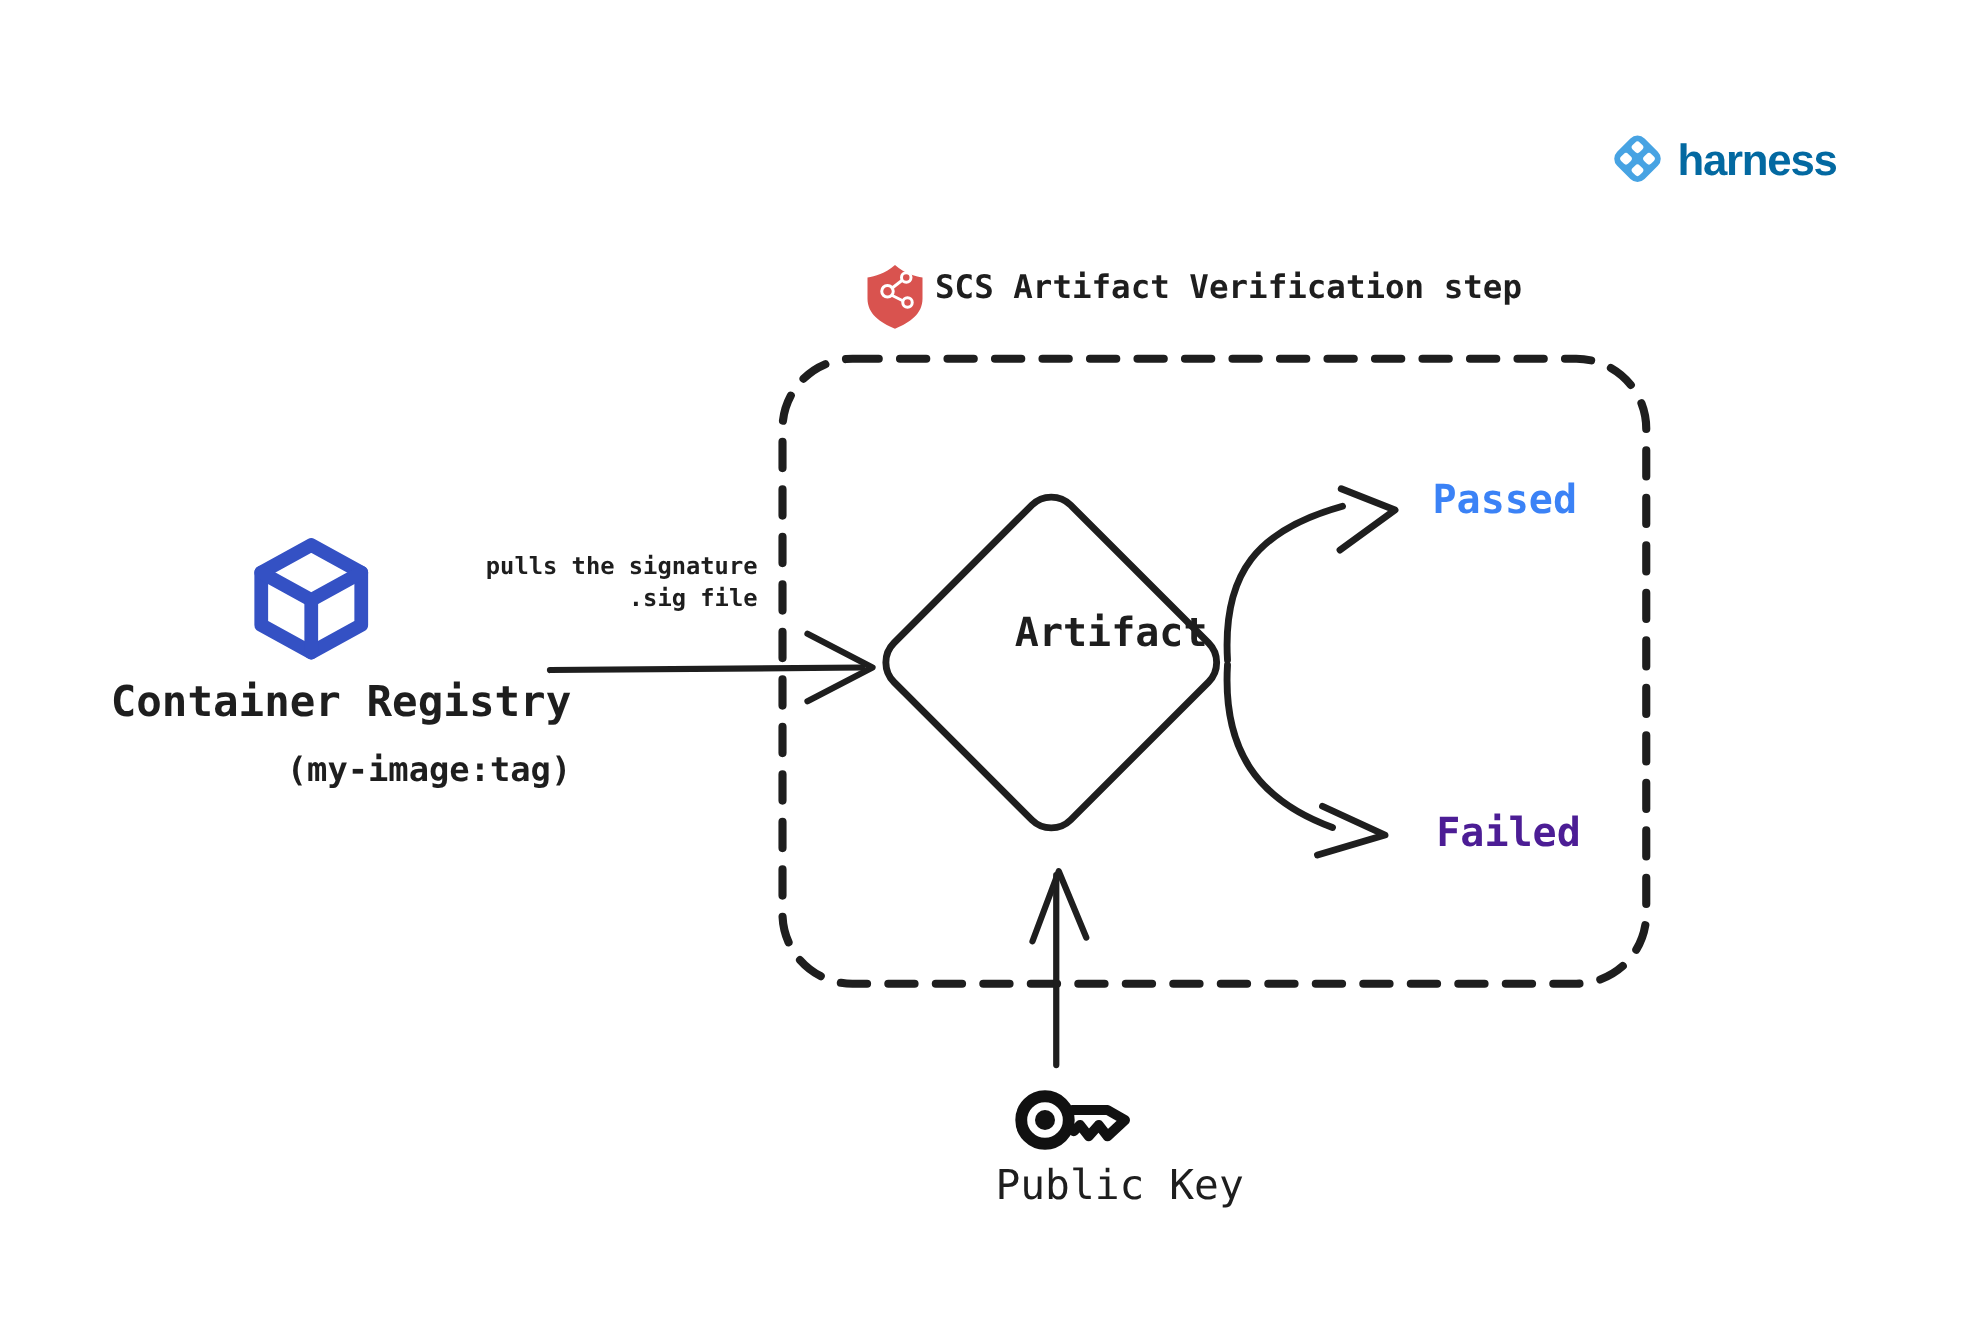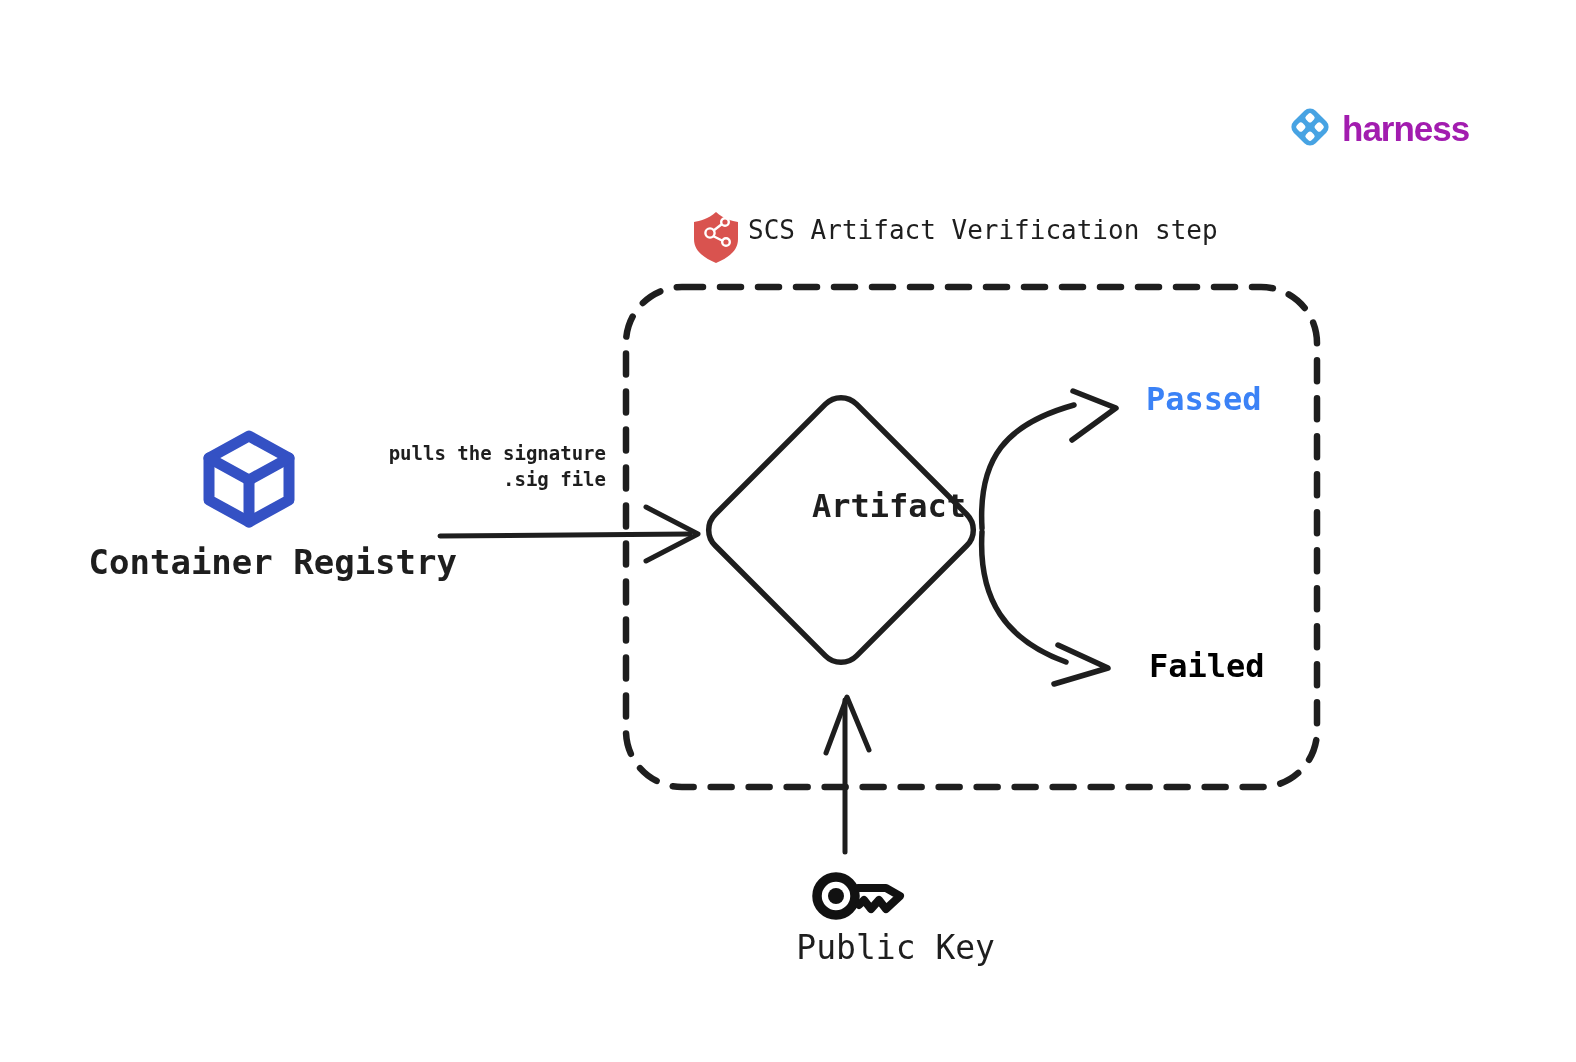--- a/index.html
+++ b/index.html
@@ -8,25 +8,25 @@
     font-family:"DejaVu Sans Mono", monospace;color:#1e1e1e;
   }
   .abs{position:absolute;}
   svg{position:absolute;left:0;top:0;}
   .label{white-space:pre;line-height:1.15;}
   .center{text-align:right;}
 
   .brand{position:absolute;left:1290px;top:103px;width:260px;height:50px;display:flex;align-items:center;}
   .brand-text{
     font-family:"Liberation Sans", sans-serif;font-weight:700;font-size:35px;
-    letter-spacing:-1px;color:#a21caf;margin-left:6px;line-height:1;
+    letter-spacing:-1px;color:#0369a1;margin-left:6px;line-height:1;
   }
 
   .step-title{
-    left:748px;top:216px;font-size:26px;font-weight:400;color:#1e1e1e;
+    left:748px;top:216px;font-size:26px;font-weight:700;color:#1e1e1e;
   }
 
   .registry-label{left:37px;top:543px;width:420px;font-size:34px;font-weight:700;}
   .registry-sub{left:37px;top:601px;width:420px;font-size:27px;font-weight:700;}
 
   .pull-label{left:364px;top:440px;width:242px;font-size:19px;font-weight:700;line-height:26px;}
 
   .decision-label{left:716px;top:488px;width:250px;font-size:32px;font-weight:700;line-height:37px;}
 
   .passed-label{left:1146px;top:381px;font-size:32px;font-weight:700;}
@@ -102,28 +102,29 @@
   </svg>
 
   <div class="brand">
     <span style="width:46px;display:inline-block;"></span>
     <span class="brand-text">harness</span>
   </div>
 
   <div class="abs label step-title">SCS Artifact Verification step</div>
 
   <div class="abs label center registry-label">Container Registry</div>
+  <div class="abs label center registry-sub">(my-image:tag)</div>
 
   <div class="abs center pull-label">
     <div>pulls the signature</div>
     <div>.sig file</div>
   </div>
 
   <div class="abs center decision-label">
     <div>Artifact</div>
   </div>
 
   <div class="abs label passed-label" style="color: #3b82f6;">Passed</div>
-  <div class="abs label failed-label" style="color: #000000;">Failed</div>
+  <div class="abs label failed-label" style="color: #4c1d95;">Failed</div>
 
   <div class="abs label center pubkey-label">Public Key</div>
 
 </div>
 
 </body></html>

